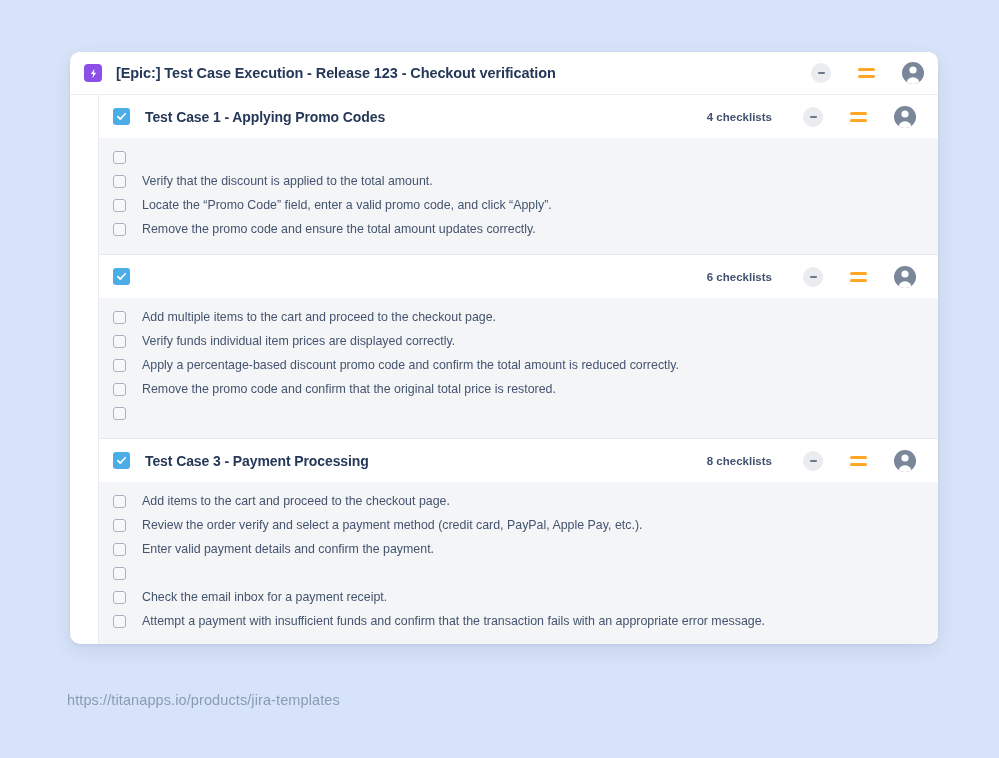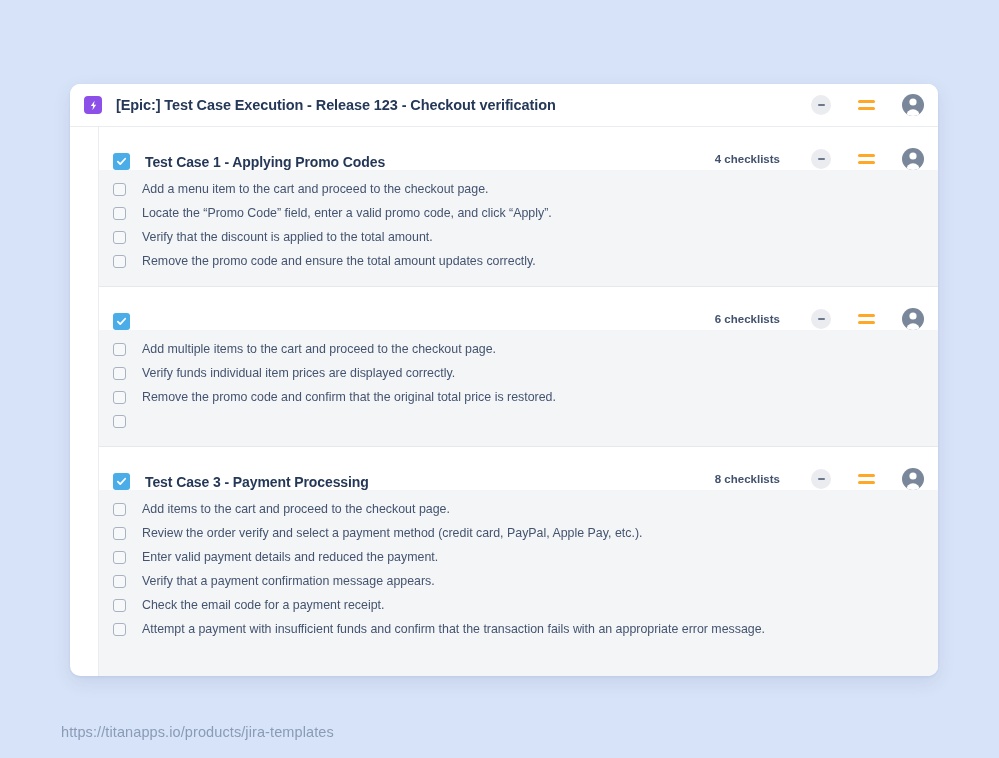--- a/index.html
+++ b/index.html
@@ -11,21 +11,20 @@
     height: 758px;
     background: #d7e3f8;
     font-family: "Liberation Sans", sans-serif;
     overflow: hidden;
   }
 
   #app {
     position: relative;
     width: 999px;
     height: 688px;
-    margin-top: 32px;
   }
 
   
   .card {
     position: absolute;
     left: 70px;
     top: 52px;
     width: 868px;
     height: 592px;
     background: #ffffff;
@@ -133,23 +132,23 @@
     overflow: hidden;
   }
   .tc-block {
     background: #ffffff;
     border-bottom: 1px solid #e6e8ec;
   }
   .tc-block:last-child { border-bottom: none; }
 
   .tc-header {
     display: flex;
-    align-items: flex-end;
+    align-items: center;
     height: 43px;
-    padding: 0 14px 0 14px;
+    padding: 0 22px 0 14px;
     background: #ffffff;
     box-sizing: border-box;
   }
   .cb-checked {
     width: 17px;
     height: 17px;
     border-radius: 3px;
     background: #4bade8;
     display: flex;
     align-items: center;
@@ -191,21 +190,21 @@
     margin-left: 16px;
     font-size: 12.4px;
     color: #44546f;
     line-height: 19px;
     white-space: nowrap;
   }
 
   
   .footer-url {
     position: absolute;
-    left: 61px;
+    left: 67px;
     top: 692px;
     font-size: 14.5px;
     color: #8a9bb5;
     letter-spacing: 0.1px;
   }
 </style>
 </head>
 <body>
 
 <div id="app">
@@ -261,29 +260,28 @@
               <svg width="22" height="22" viewBox="0 0 22 22" aria-hidden="true">
                 <circle cx="11" cy="8" r="3.6" fill="#ffffff"></circle>
                 <path d="M4.2 22 a6.8 6.8 0 0 1 13.6 0 Z" fill="#ffffff"></path>
               </svg>
             </span>
           </span>
         </div>
         <div class="tc-body">
           <div class="check-item">
             <span class="cb-empty"></span>
-            <span class="check-text">Add a menu item to the cart and proceed to the checkout page.</span>
+          </div>
+          <div class="check-item">
+            <span class="cb-empty"></span>
+            <span class="check-text">Verify that the discount is applied to the total amount.</span>
           </div>
           <div class="check-item">
             <span class="cb-empty"></span>
             <span class="check-text">Locate the “Promo Code” field, enter a valid promo code, and click “Apply”.</span>
-          </div>
-          <div class="check-item">
-            <span class="cb-empty"></span>
-            <span class="check-text">Verify that the discount is applied to the total amount.</span>
           </div>
           <div class="check-item">
             <span class="cb-empty"></span>
             <span class="check-text">Remove the promo code and ensure the total amount updates correctly.</span>
           </div>
         </div>
       </div>
 
       <div class="tc-block">
         <div class="tc-header">
@@ -314,20 +312,24 @@
           <div class="check-item">
             <span class="cb-empty"></span>
             <span class="check-text">Add multiple items to the cart and proceed to the checkout page.</span>
           </div>
           <div class="check-item">
             <span class="cb-empty"></span>
             <span class="check-text">Verify funds individual item prices are displayed correctly.</span>
           </div>
           <div class="check-item">
             <span class="cb-empty"></span>
+            <span class="check-text">Apply a percentage-based discount promo code and confirm the total amount is reduced correctly.</span>
+          </div>
+          <div class="check-item">
+            <span class="cb-empty"></span>
             <span class="check-text">Remove the promo code and confirm that the original total price is restored.</span>
           </div>
           <div class="check-item">
             <span class="cb-empty"></span>
           </div>
         </div>
       </div>
 
       <div class="tc-block">
         <div class="tc-header">
@@ -359,29 +361,28 @@
           <div class="check-item">
             <span class="cb-empty"></span>
             <span class="check-text">Add items to the cart and proceed to the checkout page.</span>
           </div>
           <div class="check-item">
             <span class="cb-empty"></span>
             <span class="check-text">Review the order verify and select a payment method (credit card, PayPal, Apple Pay, etc.).</span>
           </div>
           <div class="check-item">
             <span class="cb-empty"></span>
-            <span class="check-text">Enter valid payment details and reduced the payment.</span>
-          </div>
-          <div class="check-item">
-            <span class="cb-empty"></span>
-            <span class="check-text">Verify that a payment confirmation message appears.</span>
-          </div>
-          <div class="check-item">
-            <span class="cb-empty"></span>
-            <span class="check-text">Check the email code for a payment receipt.</span>
+            <span class="check-text">Enter valid payment details and confirm the payment.</span>
+          </div>
+          <div class="check-item">
+            <span class="cb-empty"></span>
+          </div>
+          <div class="check-item">
+            <span class="cb-empty"></span>
+            <span class="check-text">Check the email inbox for a payment receipt.</span>
           </div>
           <div class="check-item">
             <span class="cb-empty"></span>
             <span class="check-text">Attempt a payment with insufficient funds and confirm that the transaction fails with an appropriate error message.</span>
           </div>
 
         </div>
       </div>
 
     </div>

